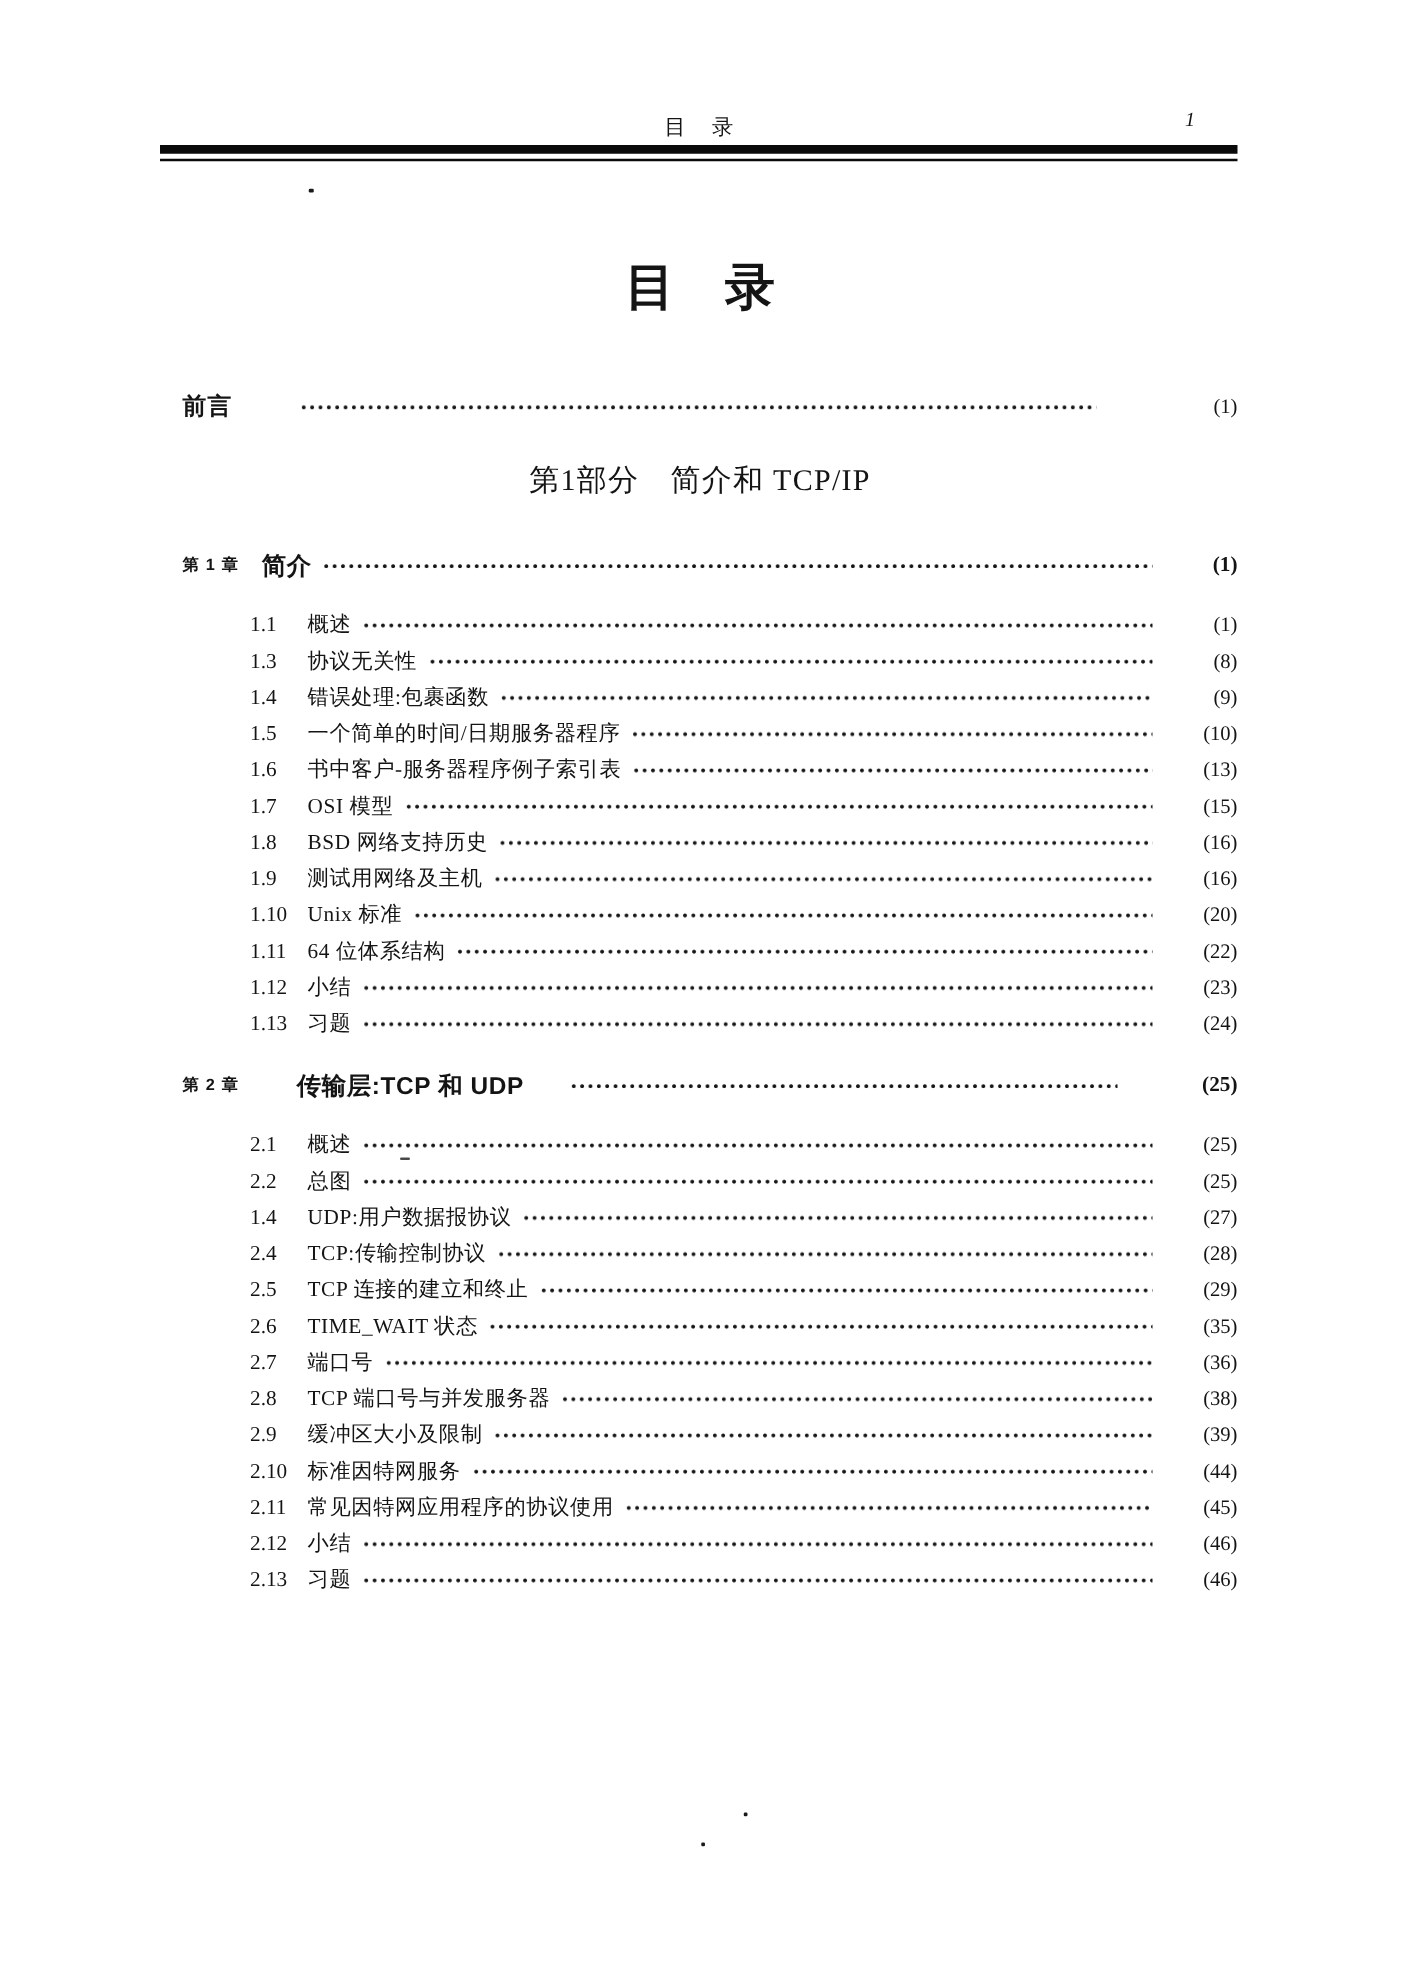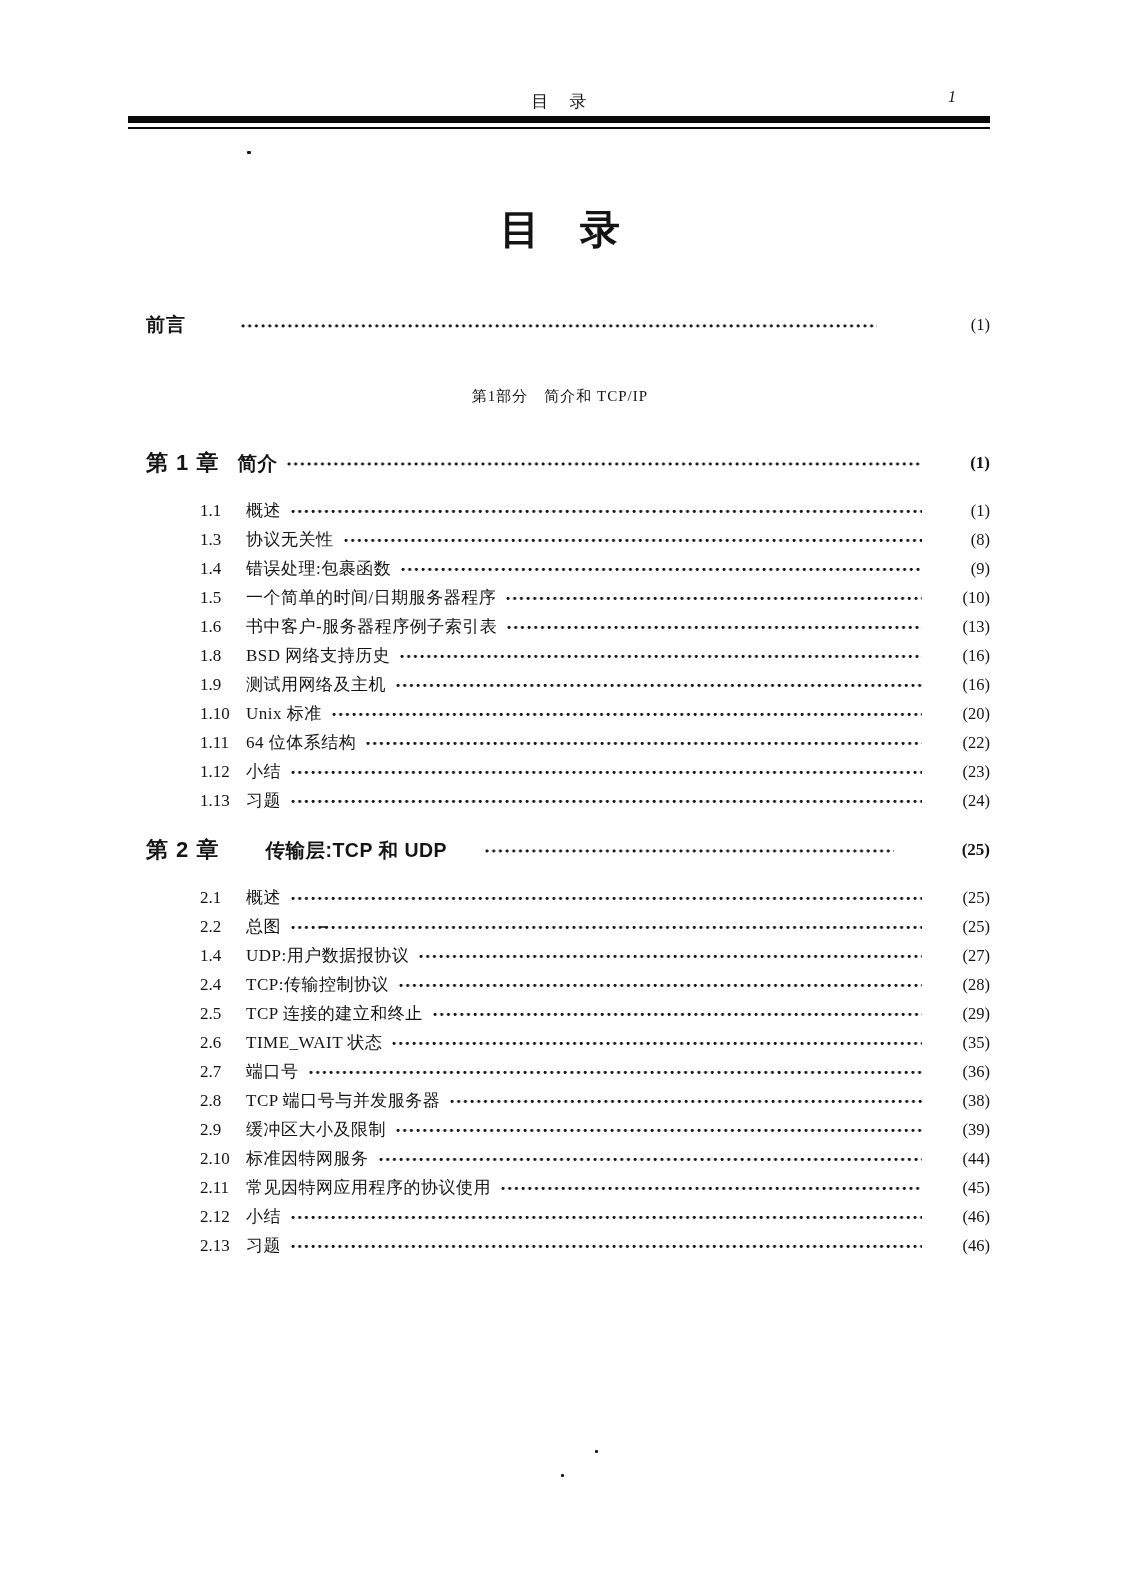--- a/index.html
+++ b/index.html
@@ -38,30 +38,30 @@
   .toc{ position:absolute; left:130px; top:310px; width:860px; }
   .row{ display:flex; align-items:center; }
 
   .front-row{ height:30px; padding-left:16px;gap:45px; }
   .front-label{
     flex:none; font-family:"Liberation Sans","DejaVu Sans",sans-serif;
     font-weight:700; font-size:19px; letter-spacing:1px;
   }
 
   .part-heading{
-    margin-top:38px; height:36px; line-height:36px;
-    text-align:center; font-size:15px; letter-spacing:1px;
+    margin-top:27px; height:36px; line-height:36px;
+    text-align:center; font-size:24px; letter-spacing:1px;
   }
 
   .chap-row{ height:32px; padding-left:16px; }
   .chap-row.ch1{ margin-top:33px; }
   .chap-row.ch2{ margin-top:19px;gap:28px; }
   .chap-label{
     flex:none; font-family:"Liberation Sans","DejaVu Sans",sans-serif;
-    font-weight:700; font-size:22px; margin-right:18px; letter-spacing:1px;
+    font-weight:700; font-size:13px; margin-right:18px; letter-spacing:1px;
   }
   .chap-title{
     flex:none; font-family:"Liberation Sans","DejaVu Sans",sans-serif;
     font-weight:700; font-size:19.5px; white-space:nowrap; letter-spacing:0.5px;
   }
   .chap-row .pg{ font-weight:700; font-size:17px; }
 
   .sections{ margin-top:17px; }
   .sec-row{ height:29px; padding-left:70px; font-size:17px; }
   .sec-num{ flex:none; width:46px; }
@@ -135,20 +135,26 @@
           <span class="leader"></span>
           <span class="pg">(10)</span>
         </div>
       <div class="row sec-row">
           <span class="sec-num">1.6</span>
           <span class="sec-title">书中客户-服务器程序例子索引表</span>
           <span class="leader"></span>
           <span class="pg">(13)</span>
         </div>
       <div class="row sec-row">
+          <span class="sec-num">1.7</span>
+          <span class="sec-title">OSI 模型</span>
+          <span class="leader"></span>
+          <span class="pg">(15)</span>
+        </div>
+      <div class="row sec-row">
           <span class="sec-num">1.8</span>
           <span class="sec-title">BSD 网络支持历史</span>
           <span class="leader"></span>
           <span class="pg">(16)</span>
         </div>
       <div class="row sec-row">
           <span class="sec-num">1.9</span>
           <span class="sec-title">测试用网络及主机</span>
           <span class="leader"></span>
           <span class="pg">(16)</span>

